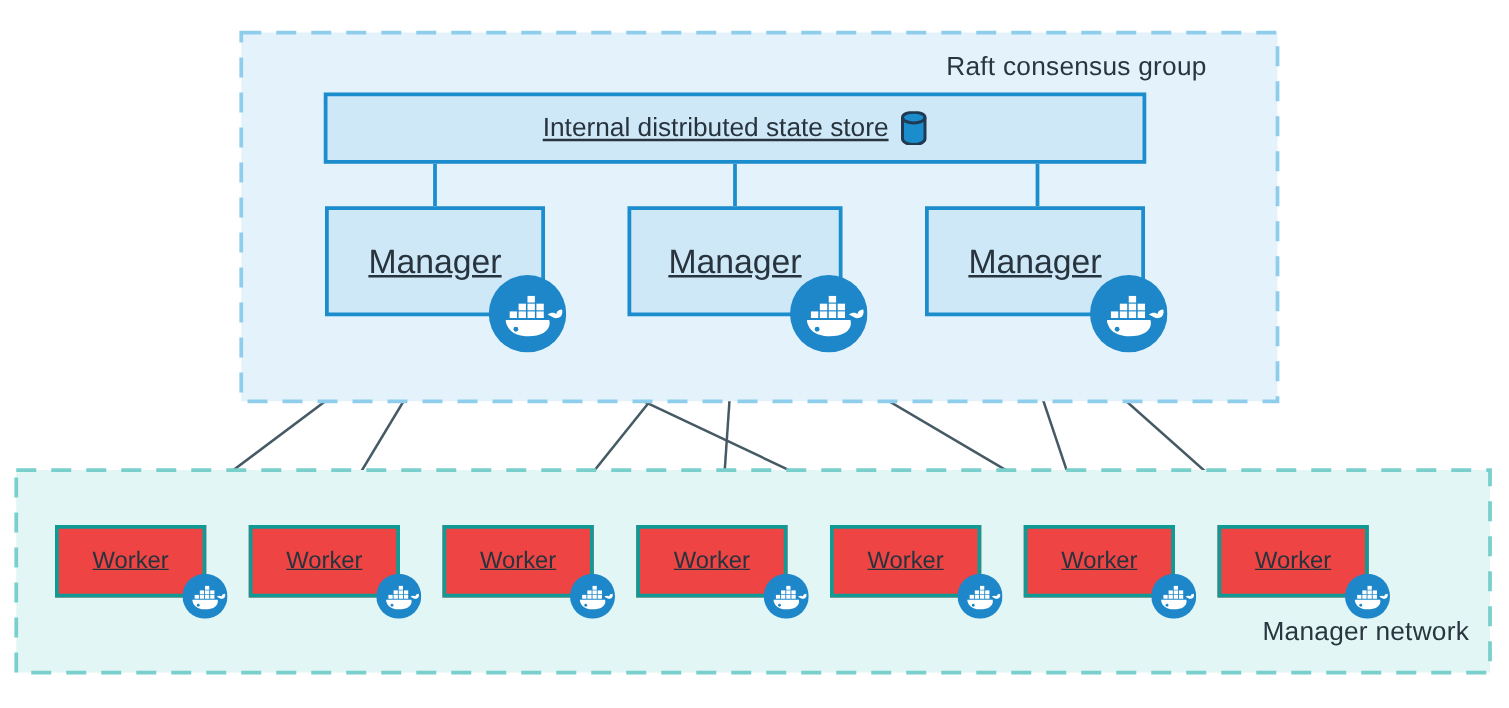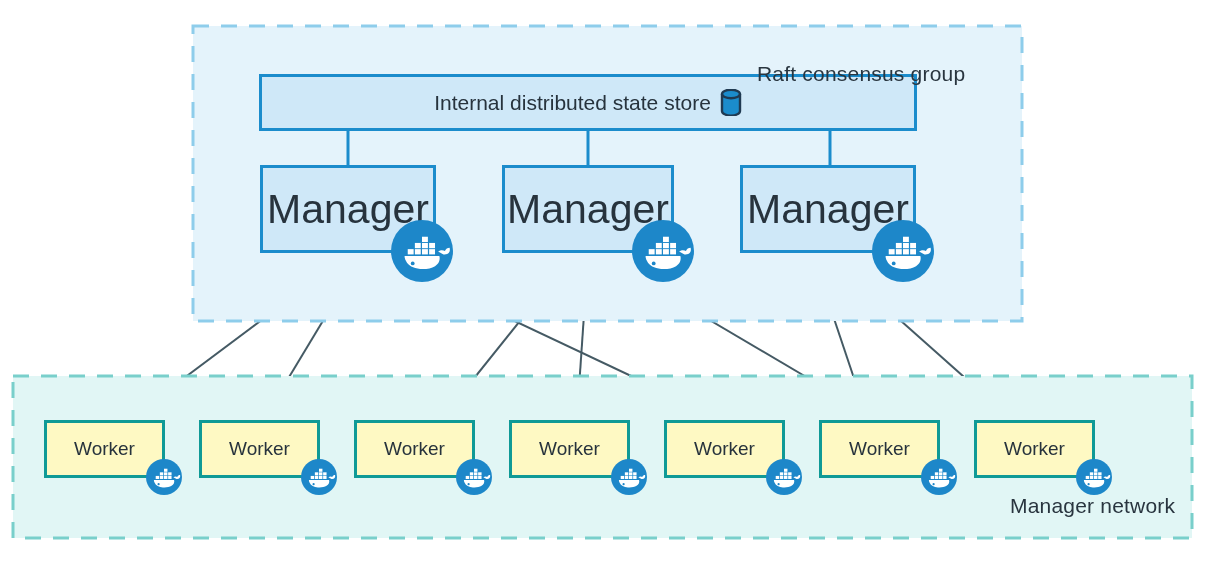--- a/index.html
+++ b/index.html
@@ -38,28 +38,29 @@
   }
   .node {
     position: absolute;
     z-index: 11;
     box-sizing: border-box;
     display: flex;
     align-items: center;
     justify-content: center;
     color: #27333d;
     font-family: "Liberation Sans", sans-serif;
+    text-decoration: underline;
   }
   .node.manager {
     background: #cfe8f8;
     border: 3px solid #1b8ccc;
-    font-size: 41px;
+    font-size: 27px;
   }
   .node.worker {
-    background: #fef9c3;
+    background: #ef4444;
     border: 3px solid #0f9a96;
     font-size: 19px;
     text-align: center;
   }
   .node.store {
     background: #cfe8f8;
     border: 3px solid #1b8ccc;
     font-size: 21px;
     gap: 9px;
   }
@@ -111,21 +112,21 @@
         <line x1="813" y1="256" x2="867" y2="417" stroke="#455a64" stroke-width="2" marker-end="url(#mk-gray)" marker-start="url(#mk-gray)"></line>
         <line x1="828" y1="256" x2="1009" y2="417" stroke="#455a64" stroke-width="2" marker-end="url(#mk-gray)" marker-start="url(#mk-gray)"></line>
       </g>
     <g id="peerlinks-g">
         <line x1="440" y1="205" x2="498" y2="205" stroke="#1b8ccc" stroke-width="9" marker-end="url(#mk-blue-e)" marker-start="url(#mk-blue-s)"></line>
         <line x1="678" y1="205" x2="736" y2="205" stroke="#1b8ccc" stroke-width="9" marker-end="url(#mk-blue-e)" marker-start="url(#mk-blue-s)"></line>
       </g>
   </svg>
 
   <div id="group-labels">
-      <div class="group-label" style="left: 757px; top: 42px; margin-top: 20px;">Raft consensus group</div>
+      <div class="group-label" style="left: 757px; top: 42px;">Raft consensus group</div>
       <div class="group-label" style="left: 1010px; top: 494px;">Manager network</div>
     </div>
 
   <div id="nodes">
       <div class="node store" style="left: 259px; top: 74px; width: 658px; height: 57px;">
         <span>Internal distributed state store</span>
         <svg width="22" height="27" viewBox="0 0 22 27" class="db-icon">
           <path d="M2 5 v17 a9 4.6 0 0 0 18 0 V5 z" fill="#1b8ccc"></path>
           <ellipse cx="11" cy="5" rx="9" ry="4.3" fill="#1b8ccc"></ellipse>
           <path d="M2 5 v17 a9 4.6 0 0 0 18 0 V5" fill="none" stroke="#1f3a52" stroke-width="2.4"></path>

